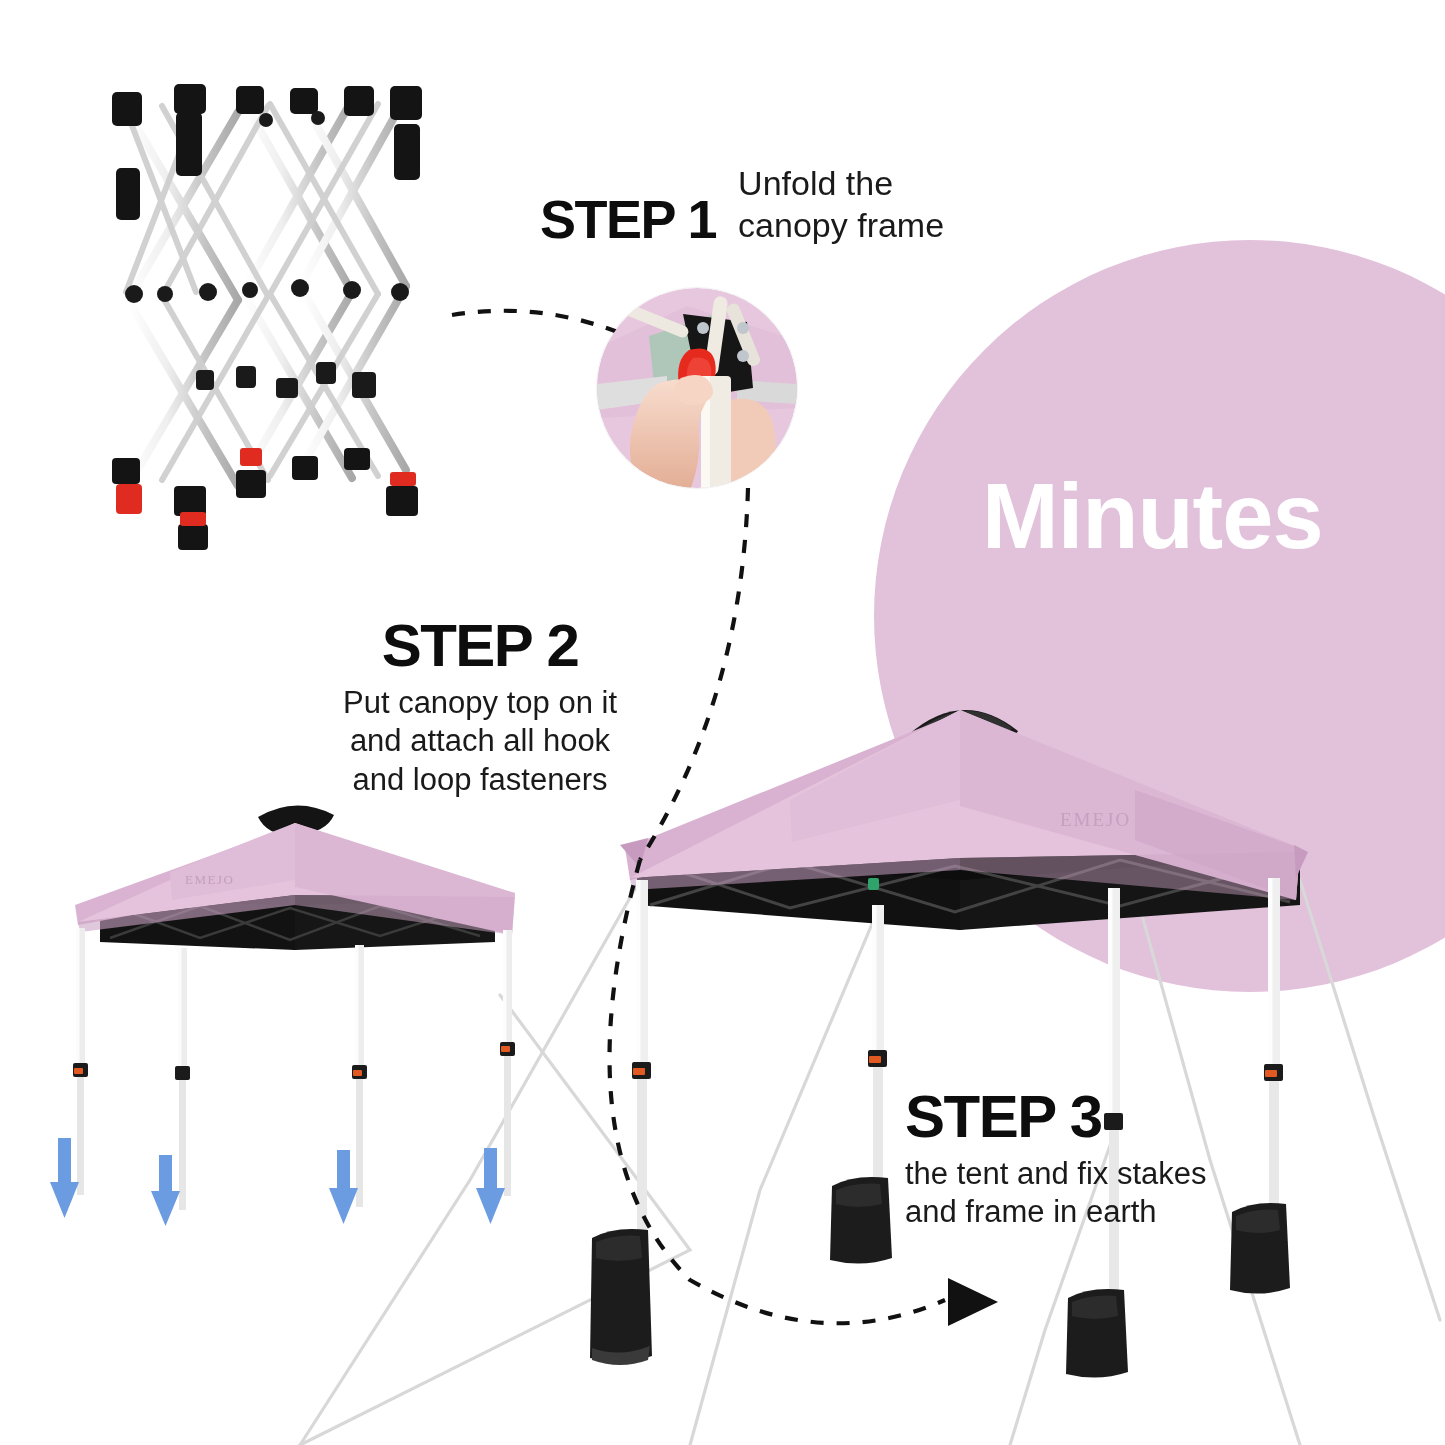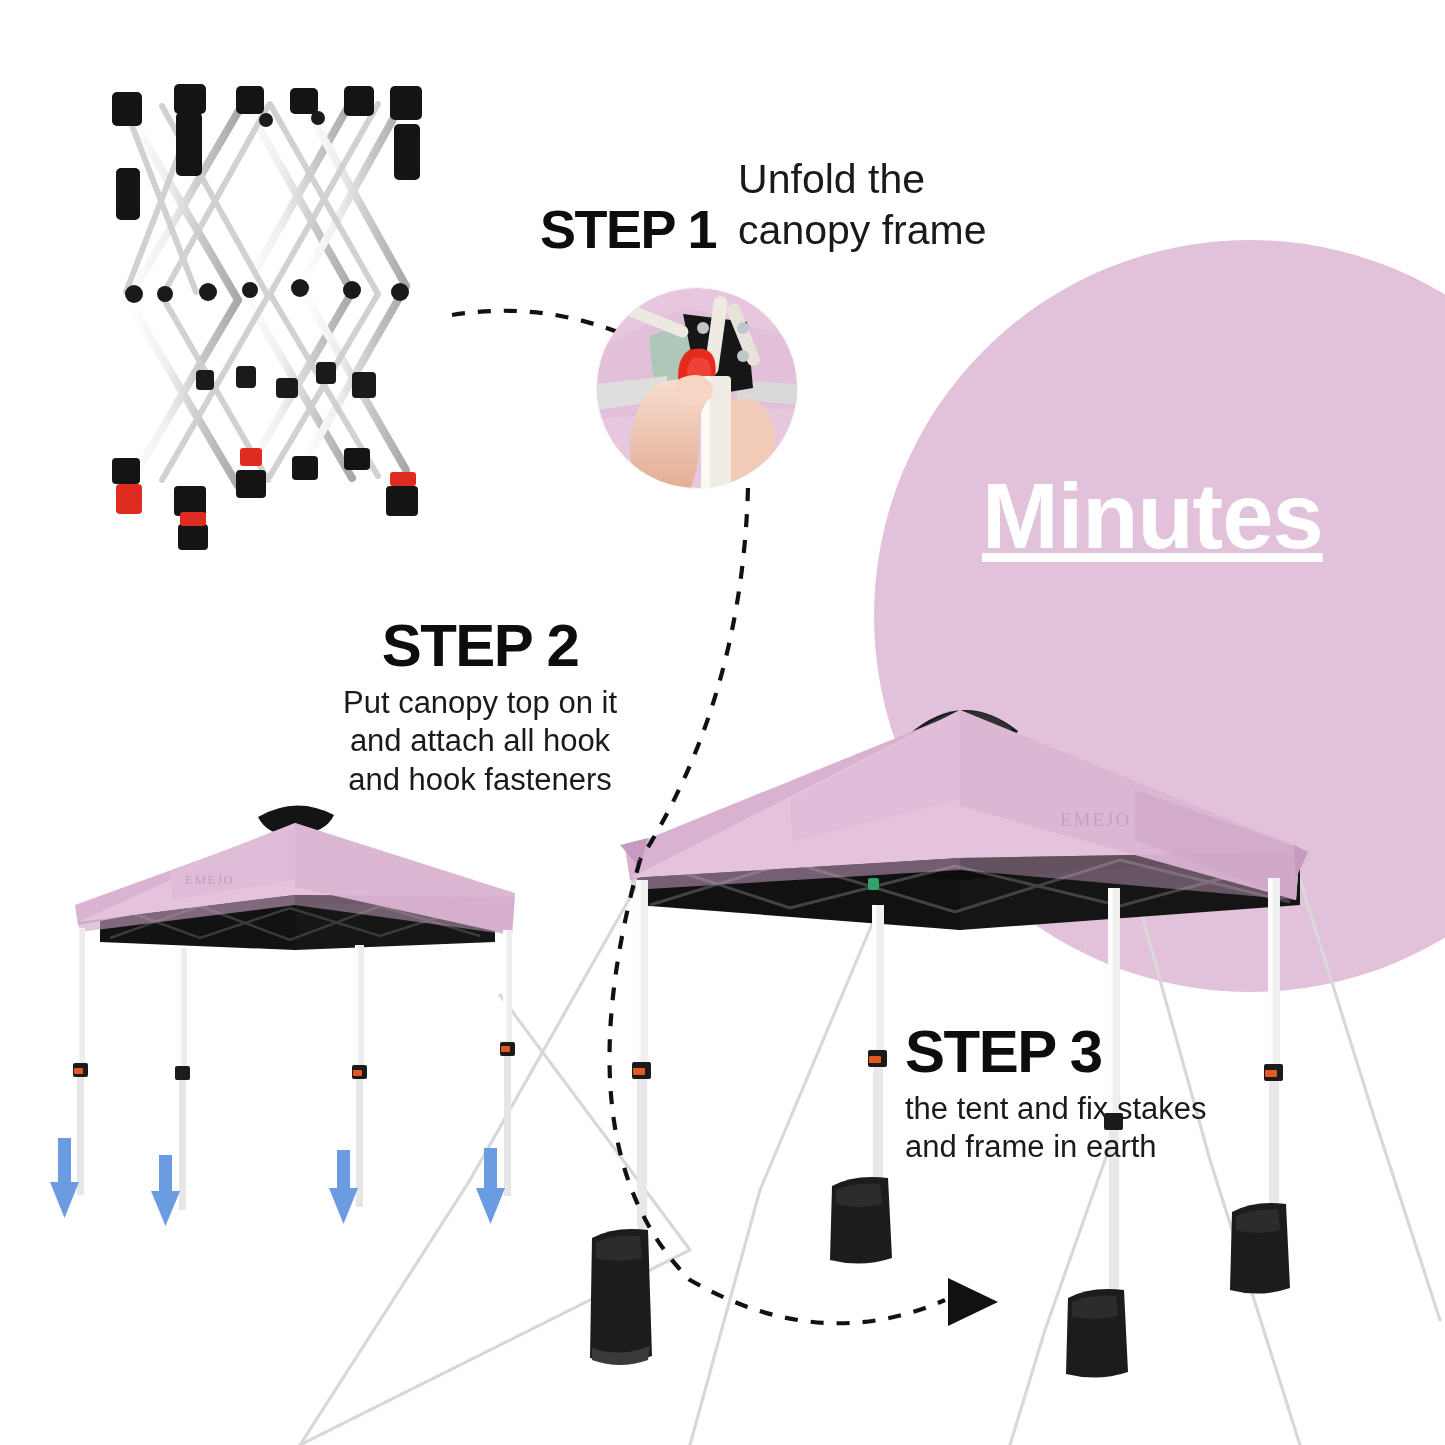--- a/index.html
+++ b/index.html
@@ -10,37 +10,37 @@
   .stage{position:absolute;inset:0;width:1445px;height:1445px;background:#ffffff;}
 
   
   .hero-circle{position:absolute;border-radius:50%;}
 
   
   .hero-head{position:absolute;z-index:6;color:#fff;font-weight:bold;
              line-height:1.02;letter-spacing:-1px;text-align:left;}
   .hero-head .l{display:block;}
   .hero-head .l1{font-size:92px;}
-  .hero-head .l2{font-size:92px;text-decoration:underline;}
+  .hero-head .l2{font-size:92px;}
 
   
   .step{position:absolute;z-index:8;}
   .step-title{font-weight:bold;color:#0d0d0d;letter-spacing:-1.5px;
               white-space:nowrap;line-height:1;}
   .step-body{color:#1a1a1a;line-height:1.24;font-weight:400;}
 
   #step1{left:540px;top:150px;display:flex;align-items:flex-end;gap:22px;}
   #step1 .step-title{font-size:54px;}
-  #step1 .step-body{font-size:41px;margin-top:4px;}
+  #step1 .step-body{font-size:34px;margin-top:12px;}
 
   #step2{left:330px;top:616px;width:300px;text-align:center;}
   #step2 .step-title{font-size:60px;}
   #step2 .step-body{font-size:31px;margin-top:8px;}
 
-  #step3{left:905px;top:1022px;width:330px;text-align:left;}
+  #step3{left:905px;top:1087px;width:330px;text-align:left;}
   #step3 .step-title{font-size:60px;}
   #step3 .step-body{font-size:31px;margin-top:8px;}
 
   
   .art{position:absolute;left:0;top:0;width:1445px;height:1445px;
        overflow:visible;pointer-events:none;}
   .art-below{z-index:3;}
   .art-above{z-index:5;}
   .art-top{z-index:7;}
 
@@ -375,21 +375,21 @@
       <div>Unfold the</div>
       <div>canopy frame</div>
     </div>
   </div>
 
   <div class="step" id="step2">
     <div class="step-title">STEP 2</div>
     <div class="step-body">
       <div>Put canopy top on it</div>
       <div>and attach all hook</div>
-      <div>and hook fasteners</div>
+      <div>and loop fasteners</div>
     </div>
   </div>
 
   <div class="step" id="step3">
     <div class="step-title">STEP 3</div>
     <div class="step-body">
       <div>the tent and fix stakes</div>
       <div>and frame in earth</div>
     </div>
   </div>

